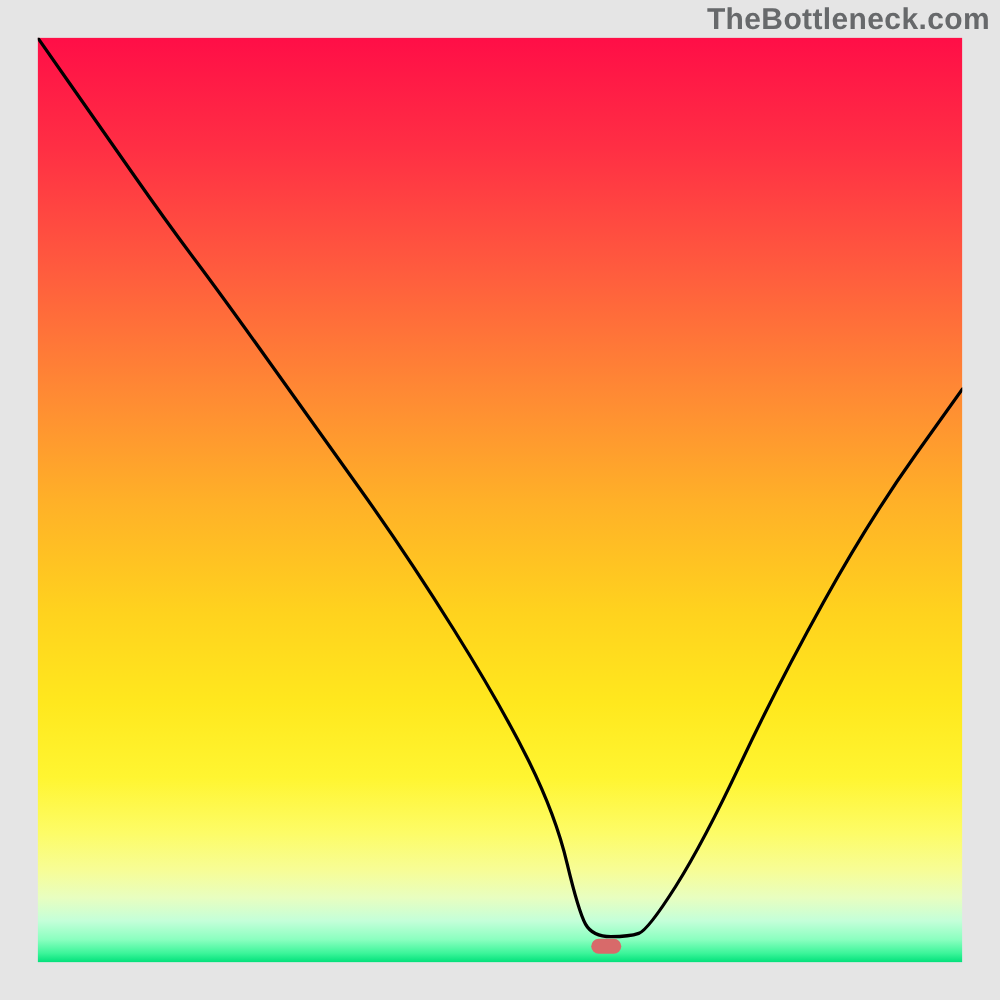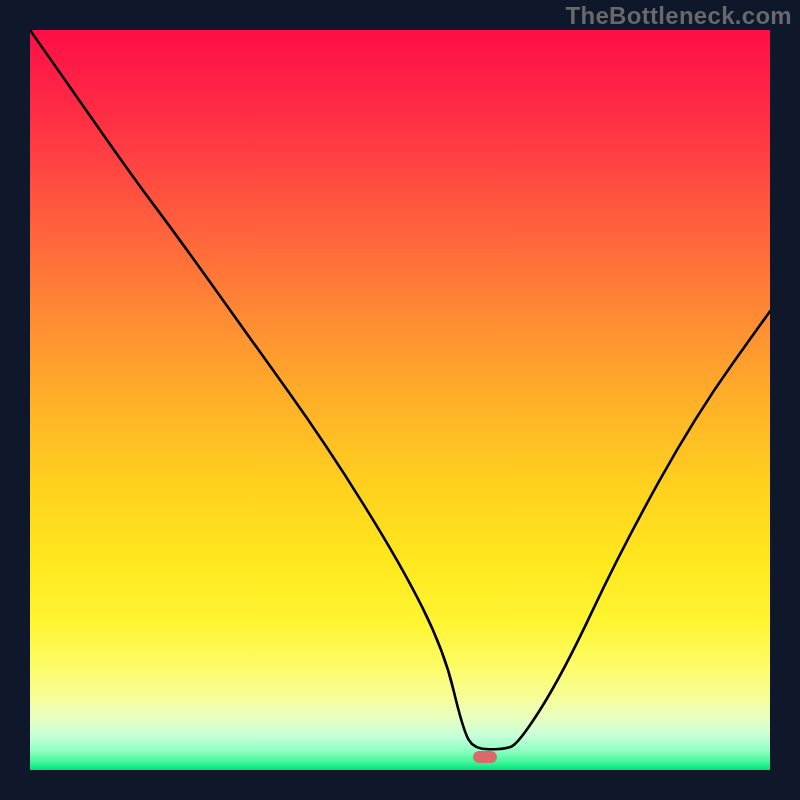--- a/index.html
+++ b/index.html
@@ -7,21 +7,21 @@
     padding: 0;
     width: 800px;
     height: 800px;
     background: #000;
     font-family: Arial, Helvetica, sans-serif;
   }
   .frame {
     position: relative;
     width: 800px;
     height: 800px;
-    background: #0f172a;
+    background: #e5e5e5;
   }
   .watermark {
     position: absolute;
     top: 2px;
     right: 8px;
     color: #67696b;
     font-size: 24px;
     font-weight: 600;
     letter-spacing: 0.3px;
   }

